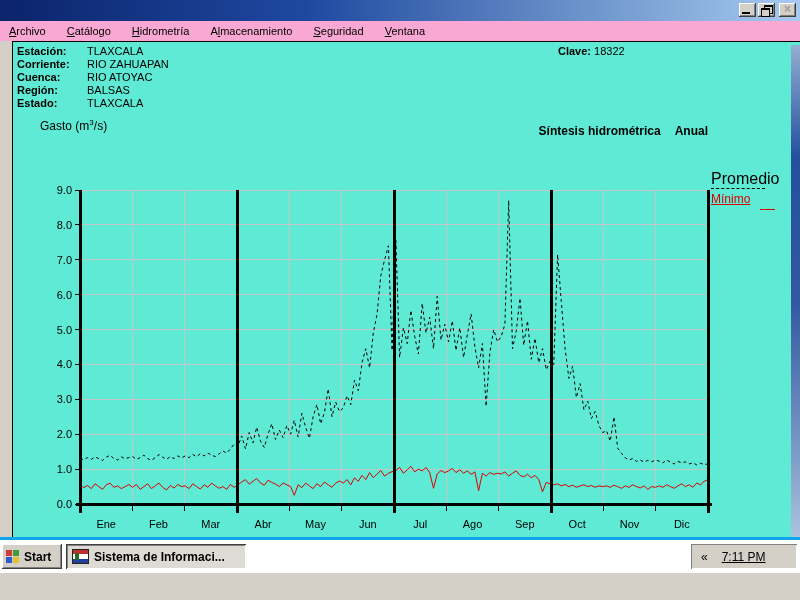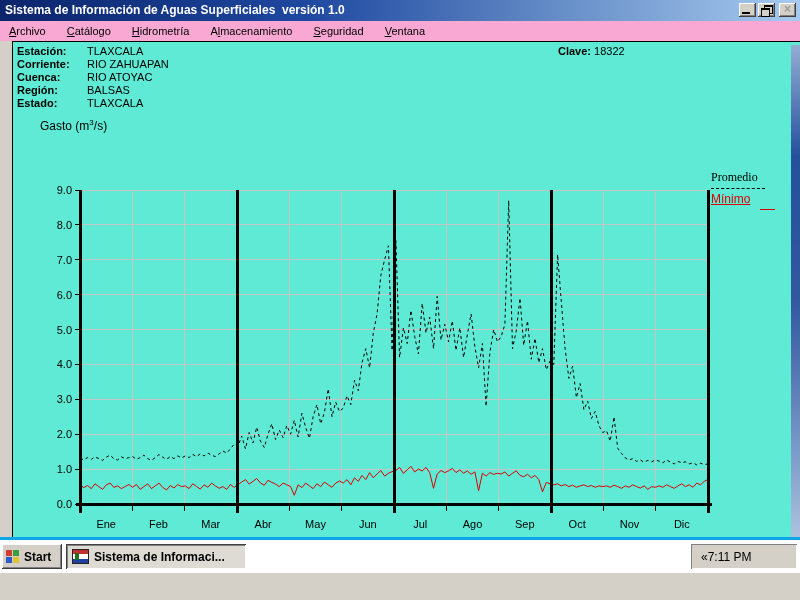--- a/index.html
+++ b/index.html
@@ -32,21 +32,21 @@
   .info-row{position:absolute;left:4px;font-size:11px;line-height:12px;white-space:pre;}
   .info-label{display:inline-block;width:70px;font-weight:bold;}
   .clave{position:absolute;left:545px;top:3px;font-size:11px;}
   .clave b{font-weight:bold;}
   
   .gasto-label{position:absolute;left:27px;top:76px;font-size:12px;color:#000;}
   .gasto-label sup{font-size:8px;}
   .subtitle{position:absolute;right:94px;top:82px;font-size:12px;font-weight:bold;color:#000;}
   .subtitle .sub2{margin-left:14px;}
   
-  .legend-promedio{position:absolute;left:698px;top:128px;font-size:12px;color:#000;font-family:Liberation Serif, serif;}
+  .legend-promedio{position:absolute;left:698px;top:128px;font-size:16px;color:#000;}
   .legend-promedio-line{position:absolute;left:698px;top:146px;width:54px;border-top:1px dashed #000;}
   .legend-minimo{position:absolute;left:698px;top:150px;font-size:12px;color:#dd0000;text-decoration:underline;}
   .legend-minimo-line{position:absolute;left:747px;top:167px;width:15px;border-top:1px solid #dd0000;}
   
   #chart{position:absolute;left:0;top:74px;width:789px;height:420px;}
   
   .statusbar{position:absolute;left:0;top:544px;width:800px;height:23px;background:#d4d0c8;}
   .status-text{position:absolute;left:4px;top:5px;font-size:11px;color:#000;}
   .status-panels{position:absolute;right:5px;top:4px;display:flex;}
   .status-panel{width:29px;height:16px;margin-left:3px;background:#d4d0c8;
@@ -65,29 +65,28 @@
     display:flex;align-items:center;cursor:default;}
   .appicon{width:15px;height:13px;margin-left:6px;border:1px solid #222;position:relative;background:#fff;}
   .appicon .a1{position:absolute;left:0;top:0;width:100%;height:4px;background:#c03030;}
   .appicon .a2{position:absolute;left:0;bottom:0;width:100%;height:4px;background:#2040a0;}
   .appicon .a3{position:absolute;left:2px;top:3px;width:4px;height:7px;background:#207020;}
   .taskbtn .task-text{font-size:12px;font-weight:bold;margin-left:5px;white-space:nowrap;overflow:hidden;}
   .tray{position:absolute;right:3px;top:4px;width:106px;height:25px;background:#d4d0c8;
     box-shadow:inset 1px 1px 0 #808080, inset -1px -1px 0 #ffffff;
     display:flex;align-items:center;}
   .tray .chevron{font-size:12px;margin-left:10px;color:#000;cursor:default;}
-  .tray .clock{font-size:12px;color:#000;}
+  .tray .clock{font-size:12px;margin-left:14px;color:#000;text-decoration:underline;}
 </style>
 </head>
 <body>
 
 <div id="screen">
 
   <div class="titlebar">
-    <span class="tb-text">Sistema de Información de Aguas Superficiales  versión 1.0</span>
     <div class="winbtns">
       <div class="winbtn">
           <div class="min-glyph"></div>
         </div>
       <div class="winbtn">
           <div class="rs-back"></div>
           <div class="rs-front"></div>
         </div>
       <div class="winbtn" style="margin-left:4px;">
           <div class="x-glyph">×</div>
@@ -109,20 +108,21 @@
     <div class="info-row" style="top:3px;"><span class="info-label">Estación:</span><span>TLAXCALA</span></div>
     <div class="info-row" style="top:16px;"><span class="info-label">Corriente:</span><span>RIO ZAHUAPAN</span></div>
     <div class="info-row" style="top:29px;"><span class="info-label">Cuenca:</span><span>RIO ATOYAC</span></div>
     <div class="info-row" style="top:42px;"><span class="info-label">Región:</span><span>BALSAS</span></div>
     <div class="info-row" style="top:55px;"><span class="info-label">Estado:</span><span>TLAXCALA</span></div>
 
     <div class="clave"><b>Clave:</b> <span>18322</span></div>
 
     <div class="gasto-label"><span>Gasto (m</span><sup>3</sup><span>/s)</span></div>
 
+    <div class="subtitle"><span>Síntesis hidrométrica</span><span class="sub2">Anual</span></div>
 
     <div class="legend-promedio">Promedio</div>
     <div class="legend-promedio-line"></div>
     <div class="legend-minimo">Mínimo</div>
     <div class="legend-minimo-line"></div>
 
     <svg id="chart" xmlns="http://www.w3.org/2000/svg">
         <line x1="119.33333333333334" y1="74" x2="119.33333333333334" y2="388" stroke="#c6c6c6" stroke-width="1" shape-rendering="crispEdges"></line>
         <line x1="171.66666666666669" y1="74" x2="171.66666666666669" y2="388" stroke="#c6c6c6" stroke-width="1" shape-rendering="crispEdges"></line>
         <line x1="276.33333333333337" y1="74" x2="276.33333333333337" y2="388" stroke="#c6c6c6" stroke-width="1" shape-rendering="crispEdges"></line>

